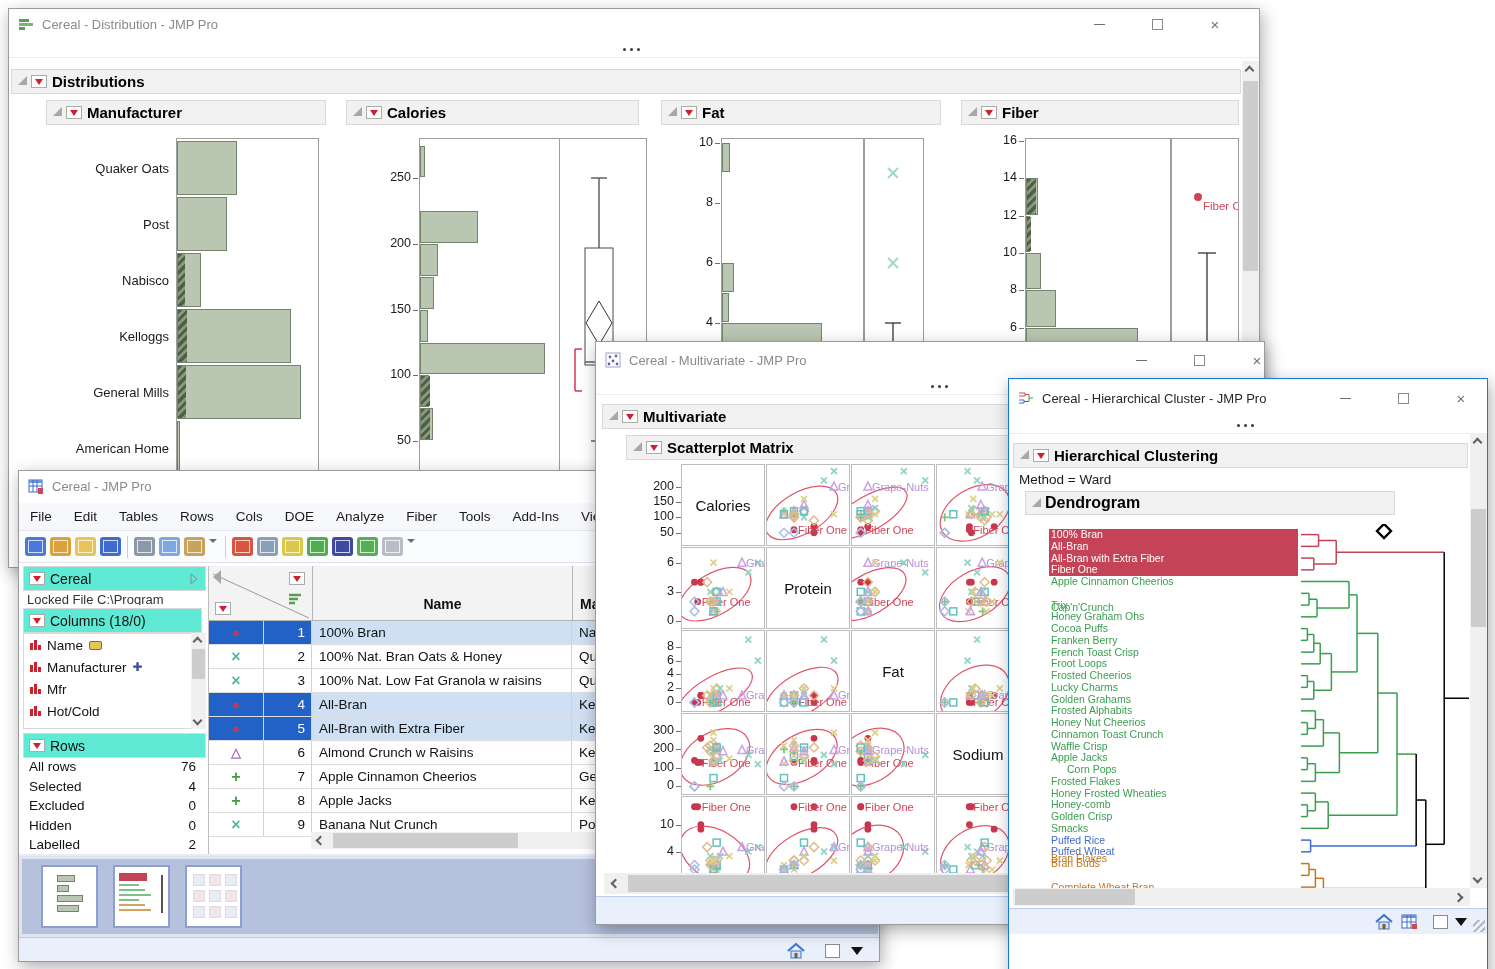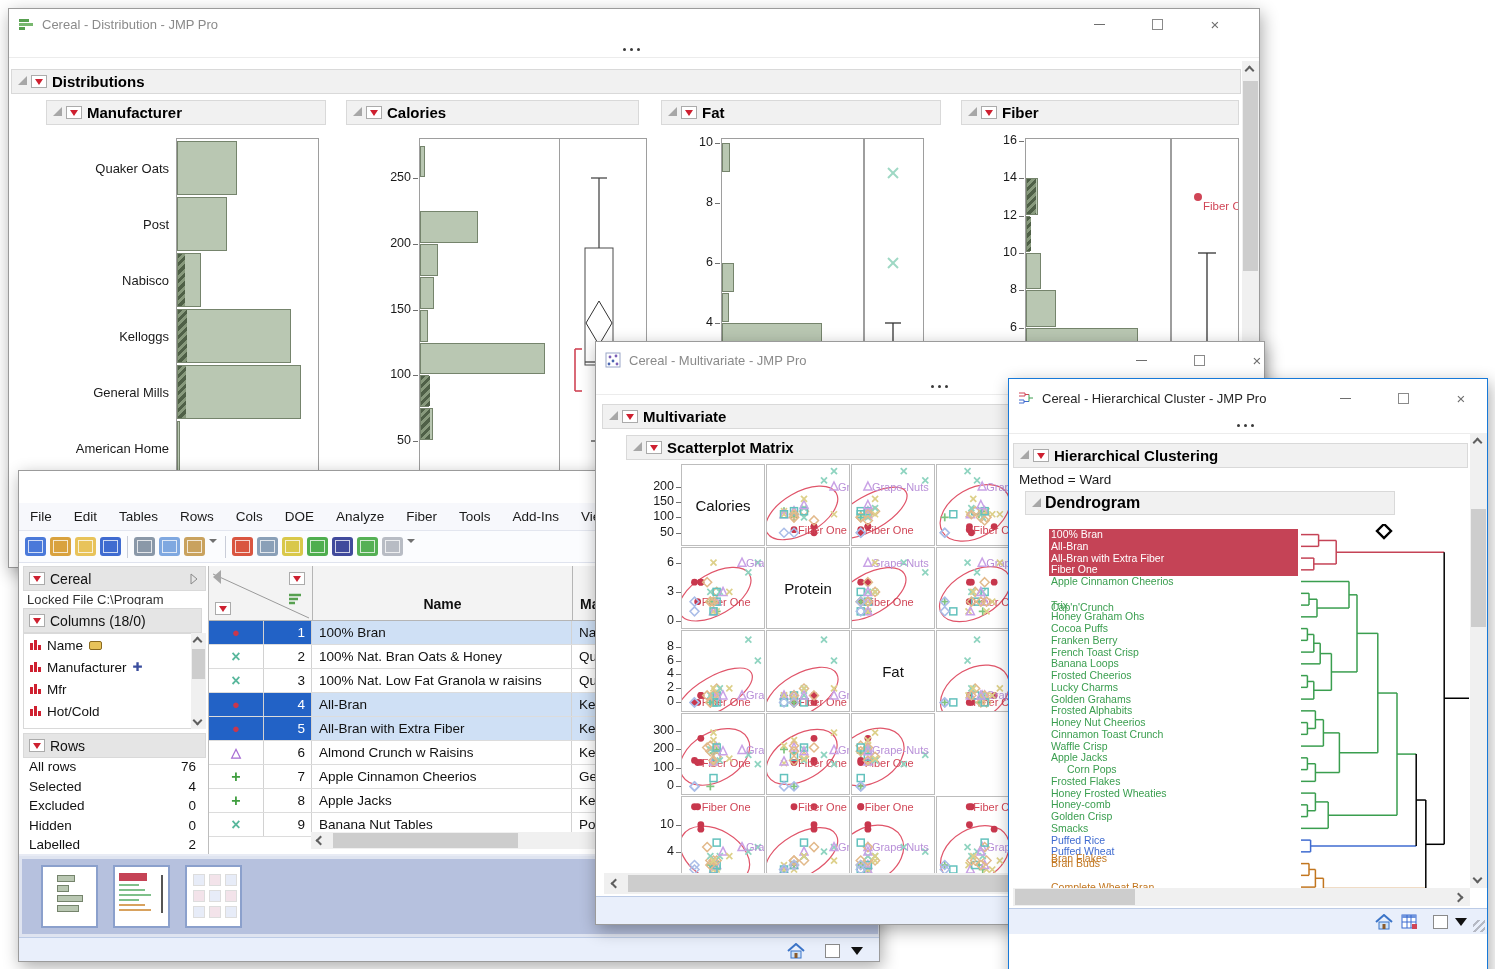--- a/index.html
+++ b/index.html
@@ -33,21 +33,21 @@
   .vscroll, .hscroll { position:absolute; background:#f0f0f0; }
   .thumb { position:absolute; background:#cdcdcd; }
   .chev { position:absolute; width:7px; height:7px; border-left:2px solid #5f5f5f; border-bottom:2px solid #5f5f5f; }
   .menubar { position:absolute; display:flex; background:#f7f8fc; border-bottom:1px solid #e3e6ef; align-items:center; }
   .menubar span { padding:0 11px; font-size:13.5px; color:#1a1a1a; }
   .toolbar { position:absolute; display:flex; align-items:center; background:#fbfcfe; border-bottom:1px solid #dfe3ee; padding-left:4px; }
   .tico { width:21px; height:19px; border-radius:3px; margin:0 2px; position:relative; }
   .tico::after { content:""; position:absolute; inset:3px; border:1px solid rgba(255,255,255,.75); }
   .tsep { width:1px; height:22px; background:#c9cdd8; margin:0 4px; }
   .tchev { width:0; height:0; border-left:4px solid transparent; border-right:4px solid transparent; border-top:4px solid #707070; margin:8px 4px 0 2px; align-self:flex-start; }
-  .spanel-h { position:absolute; height:25px; background:#e5e5e5; border:1px solid #d9d9d9; display:flex; align-items:center; }
+  .spanel-h { position:absolute; height:25px; background:#5eead4; border:1px solid #d9d9d9; display:flex; align-items:center; }
   .spanel-h .lab { font-size:14px; color:#111; }
   .colitem { display:flex; align-items:center; height:22px; padding-left:6px; font-size:13.5px; color:#111; }
   .colbars { display:inline-flex; align-items:flex-end; gap:1px; margin-right:6px; }
   .colbars i { width:3px; background:#cf2030; }
   .statrow { display:flex; height:19.5px; font-size:13.5px; color:#111; padding:0 10px 0 6px; }
   .statrow .v { margin-left:auto; }
   .gridrow { position:absolute; display:flex; height:24px; border-bottom:1px solid #dcdcdc; background:#fff; }
   .gc { border-right:1px solid #d2d2d2; overflow:hidden; white-space:nowrap; font-size:13.5px; color:#111; display:flex; align-items:center; }
   .statusbar { position:absolute; background:#e9effb; border-top:1px solid #bccbe6; }
   .homeico { position:absolute; width:18px; height:16px; }
@@ -218,20 +218,33 @@
         </svg>
       </div>
 
     <div class="vscroll" style="left:1233px;top:52px;width:17px;height:508px;">
       <span class="chev" style="left:4px;top:6px;transform:rotate(135deg);"></span>
       <span class="thumb" style="left:1px;top:20px;width:15px;height:190px;"></span>
     </div>
   </section>
 
   <section class="win" id="win-table" style="left:18px;top:470px;width:862px;height:492px;">
+    <div class="titlebar">
+      <span class="wicon">
+        <svg width="16" height="16">
+            <rect x="1" y="1" width="13" height="12" fill="#fff" stroke="#3b6bd0"></rect>
+            <rect x="1" y="1" width="13" height="3" fill="#6f94dd"></rect>
+            <line x1="5" y1="1" x2="5" y2="13" stroke="#3b6bd0"></line>
+            <line x1="9" y1="1" x2="9" y2="13" stroke="#3b6bd0"></line>
+            <line x1="1" y1="7" x2="14" y2="7" stroke="#3b6bd0"></line>
+            <rect x="10" y="9" width="5" height="6" fill="#d04556"></rect>
+          </svg>
+      </span>
+      <span class="wtitle">Cereal - JMP Pro</span>
+    </div>
     <div class="menubar" style="left:0;top:32px;width:862px;height:28px;" id="tbl-menubar">
         <span>File</span>
         <span>Edit</span>
         <span>Tables</span>
         <span>Rows</span>
         <span>Cols</span>
         <span>DOE</span>
         <span>Analyze</span>
         <span>Fiber</span>
         <span>Tools</span>
@@ -425,21 +438,21 @@
           </div>
           <div class="gc" style="width: 48px; justify-content: flex-end; padding-right: 6px;">8</div>
           <div class="gc" style="width: 260px; padding-left: 7px;">Apple Jacks</div>
           <div class="gc" style="width: 310px; padding-left: 7px; border-right: none;">Kelloggs</div>
         </div>
         <div class="gridrow" style="left: 0px; top: 247px; width: 673px;">
           <div class="gc" style="width: 55px; justify-content: center;">
             <span style="color: rgb(88, 183, 156); font-size: 16px; font-weight: bold;">×</span>
           </div>
           <div class="gc" style="width: 48px; justify-content: flex-end; padding-right: 6px;">9</div>
-          <div class="gc" style="width: 260px; padding-left: 7px;">Banana Nut Tables</div>
+          <div class="gc" style="width: 260px; padding-left: 7px;">Banana Nut Crunch</div>
           <div class="gc" style="width: 310px; padding-left: 7px; border-right: none;">Post</div>
         </div>
       </div>
     <div class="hscroll" style="left:292px;top:361px;width:570px;height:17px;">
       <span class="chev" style="left:6px;top:5px;transform:rotate(45deg);"></span>
       <span class="thumb" style="left:22px;top:1px;width:185px;height:15px;"></span>
     </div>
 
     <div style="position:absolute;left:0;top:383px;width:862px;height:83px;background:#b6c1de;border-top:2px solid #e8ebf4;box-shadow:inset 0 0 0 3px #dfe4f0;" id="thumbs">
         <div style="position: absolute; left: 22px; top: 9px; width: 57px; height: 63px; background: rgb(255, 255, 255); border: 2px solid rgb(139, 160, 204);">
@@ -1285,20 +1298,21 @@
             <polygon points="9.735849056603772,68.875 14.235849056603772,73.375 9.735849056603772,77.875 5.235849056603772,73.375" fill="none" stroke="#aabde8" stroke-width="1.5"></polygon>
             <polygon points="16.90566037735849,30.025 21.40566037735849,34.525 16.90566037735849,39.025 12.40566037735849,34.525" fill="none" stroke="#e2b98a" stroke-width="1.5"></polygon>
             <rect x="6.235849056603772" y="31.025" width="7" height="7" fill="none" stroke="#63c2bd" stroke-width="1.5"></rect>
             <polygon points="16.90566037735849,33.725 20.90566037735849,41.725 12.90566037735849,41.725" fill="none" stroke="#c9a2e6" stroke-width="1.5"></polygon>
             <line x1="21.075471698113205" y1="16.725" x2="27.075471698113205" y2="22.725" stroke="#ddd08a" stroke-width="1.7"></line>
             <line x1="21.075471698113205" y1="22.725" x2="27.075471698113205" y2="16.725" stroke="#ddd08a" stroke-width="1.7"></line>
             <line x1="21.075471698113205" y1="42.625" x2="27.075471698113205" y2="48.625" stroke="#ddd08a" stroke-width="1.7"></line>
             <line x1="21.075471698113205" y1="48.625" x2="27.075471698113205" y2="42.625" stroke="#ddd08a" stroke-width="1.7"></line>
           </svg>
         </div>
+        <div class="mcell mdiag" style="left: 332px; top: 249px; width: 84px; height: 82px;">Sodium</div>
         <div class="mcell" style="left: 417px; top: 249px; width: 84px; height: 82px;">
           <svg width="84" height="82" style="position: absolute; left: -1px; top: -1px; overflow: hidden;">
             <ellipse cx="23.959595959595962" cy="43.953833333333336" rx="36.77894560483375" ry="25.734213392145154" transform="rotate(-30 23.959595959595962 43.953833333333336)" fill="none" stroke="#e0556a" stroke-width="1.2"></ellipse>
             <circle cx="54.666666666666664" cy="49.325" r="3.4" fill="#c8374d"></circle>
             <circle cx="50.06060606060606" cy="25.275" r="3.4" fill="#c8374d"></circle>
             <circle cx="73.0909090909091" cy="47.475" r="3.4" fill="#c8374d"></circle>
             <circle cx="73.0909090909091" cy="49.51" r="3.4" fill="#c8374d"></circle>
             <text x="77.0909090909091" y="53.51" fill="#d04556" font-size="11" font-family="&quot;Liberation Sans&quot;,sans-serif">Fiber One</text>
             <line x1="24.03030303030303" y1="38.925000000000004" x2="30.03030303030303" y2="44.925000000000004" stroke="#8fd4c0" stroke-width="1.7"></line>
             <line x1="24.03030303030303" y1="44.925000000000004" x2="30.03030303030303" y2="38.925000000000004" stroke="#8fd4c0" stroke-width="1.7"></line>
@@ -1590,21 +1604,21 @@
         <div class="dlab" style="left: 42px; top: 25.75px; color: rgb(255, 255, 255);">All-Bran</div>
         <div class="dlab" style="left: 42px; top: 37.5px; color: rgb(255, 255, 255);">All-Bran with Extra Fiber</div>
         <div class="dlab" style="left: 42px; top: 49.25px; color: rgb(255, 255, 255);">Fiber One</div>
         <div class="dlab" style="left: 42px; top: 61px; color: rgb(58, 158, 79);">Apple Cinnamon Cheerios</div>
         <div class="dlab" style="left: 42px; top: 87px; color: rgb(58, 158, 79);">Cap'n'Crunch</div>
         <div class="dlab" style="left: 42px; top: 84.5px; color: rgb(58, 158, 79);">Trix</div>
         <div class="dlab" style="left: 42px; top: 96.25px; color: rgb(58, 158, 79);">Honey Graham Ohs</div>
         <div class="dlab" style="left: 42px; top: 108px; color: rgb(58, 158, 79);">Cocoa Puffs</div>
         <div class="dlab" style="left: 42px; top: 119.75px; color: rgb(58, 158, 79);">Franken Berry</div>
         <div class="dlab" style="left: 42px; top: 131.5px; color: rgb(58, 158, 79);">French Toast Crisp</div>
-        <div class="dlab" style="left: 42px; top: 143.25px; color: rgb(58, 158, 79);">Banana Loops</div>
+        <div class="dlab" style="left: 42px; top: 143.25px; color: rgb(58, 158, 79);">Froot Loops</div>
         <div class="dlab" style="left: 42px; top: 155px; color: rgb(58, 158, 79);">Frosted Cheerios</div>
         <div class="dlab" style="left: 42px; top: 166.75px; color: rgb(58, 158, 79);">Lucky Charms</div>
         <div class="dlab" style="left: 42px; top: 178.5px; color: rgb(58, 158, 79);">Golden Grahams</div>
         <div class="dlab" style="left: 42px; top: 190.25px; color: rgb(58, 158, 79);">Frosted Alphabits</div>
         <div class="dlab" style="left: 42px; top: 202px; color: rgb(58, 158, 79);">Honey Nut Cheerios</div>
         <div class="dlab" style="left: 42px; top: 213.75px; color: rgb(58, 158, 79);">Cinnamon Toast Crunch</div>
         <div class="dlab" style="left: 42px; top: 225.5px; color: rgb(58, 158, 79);">Waffle Crisp</div>
         <div class="dlab" style="left: 42px; top: 237.25px; color: rgb(58, 158, 79);">Apple Jacks</div>
         <div class="dlab" style="left: 58px; top: 249px; color: rgb(58, 158, 79);">Corn Pops</div>
         <div class="dlab" style="left: 42px; top: 260.75px; color: rgb(58, 158, 79);">Frosted Flakes</div>

